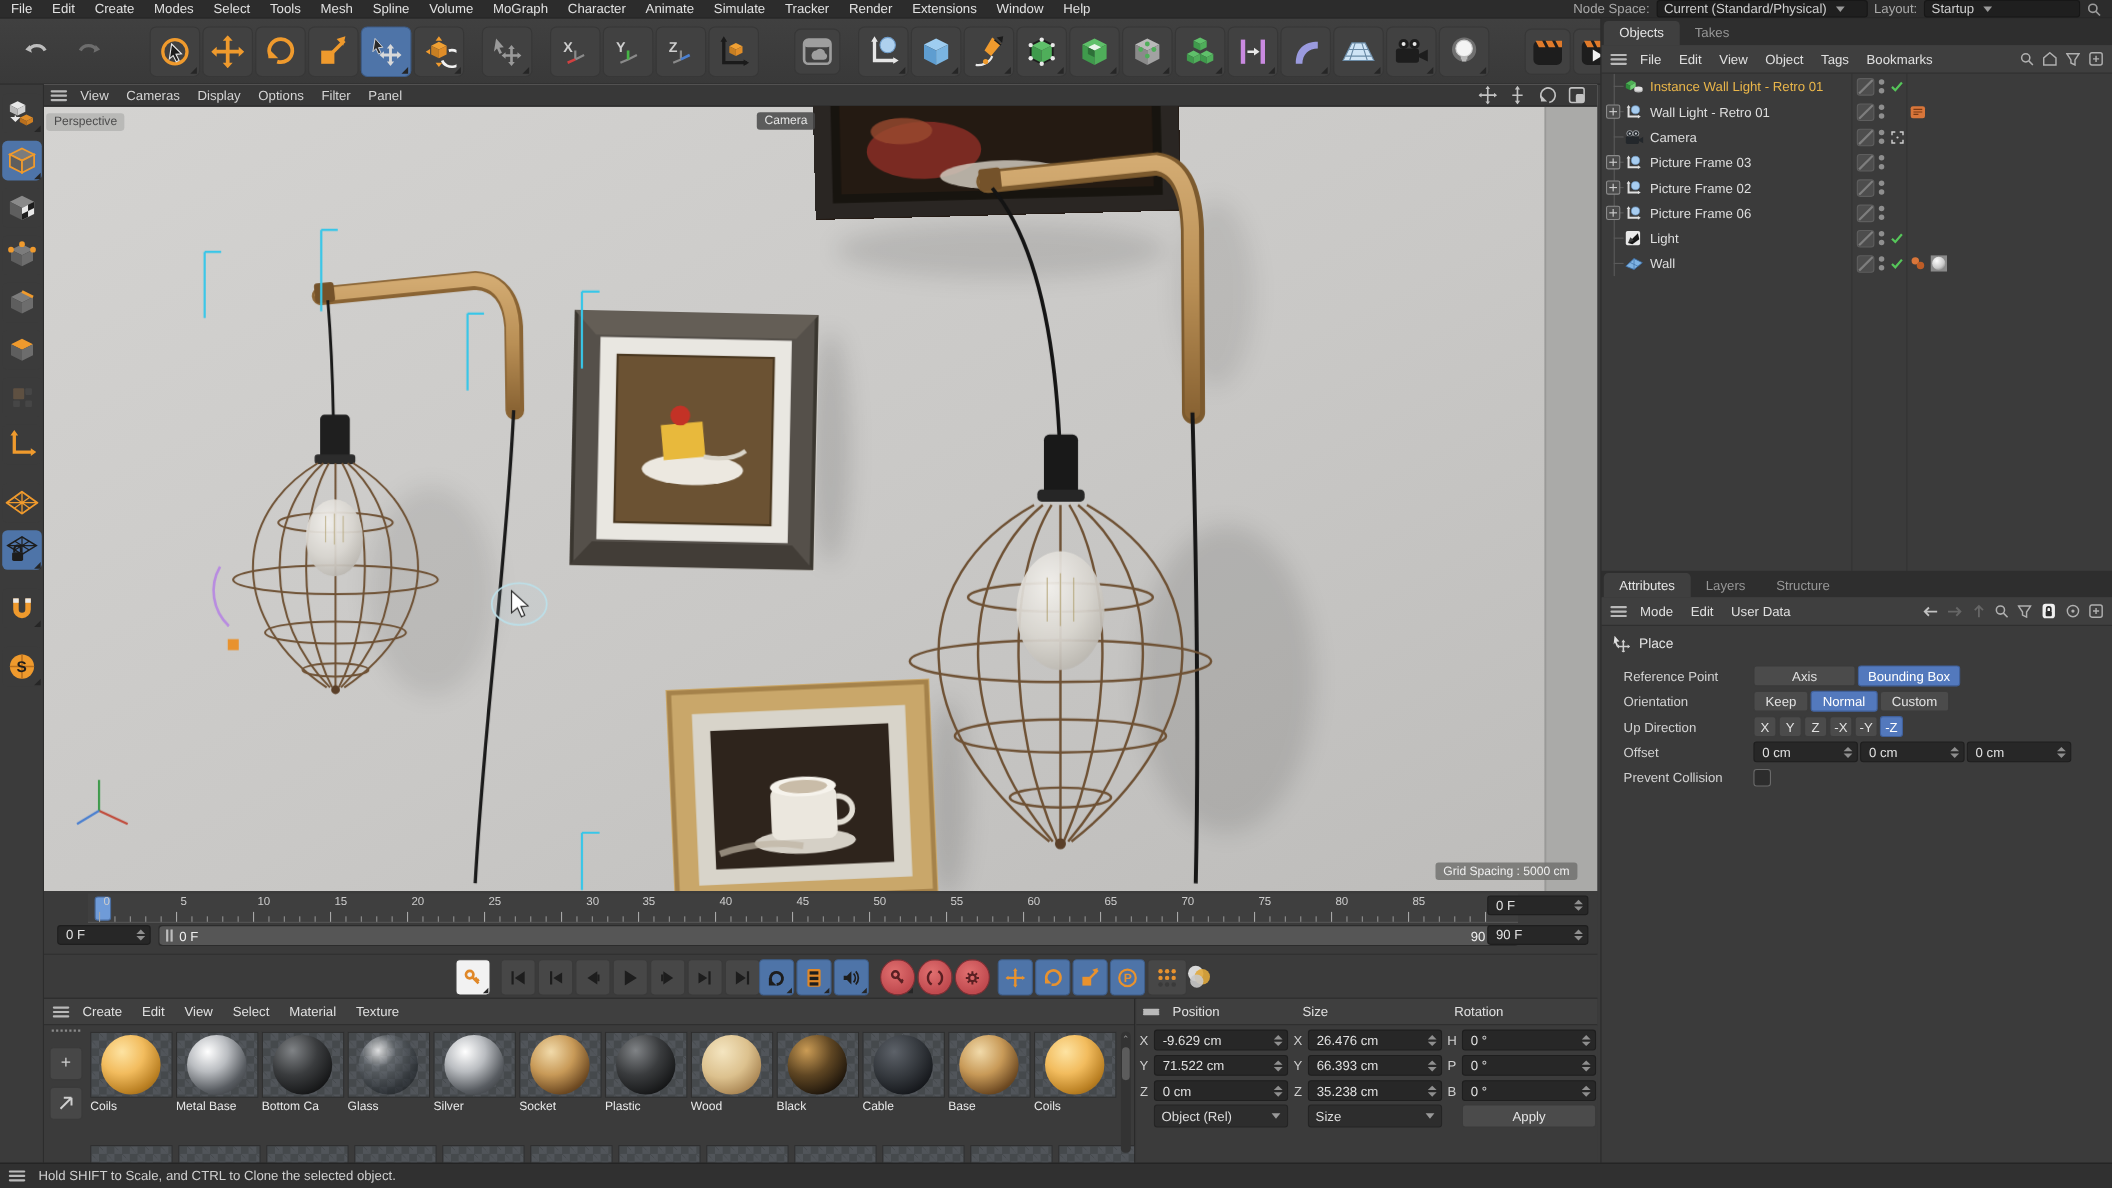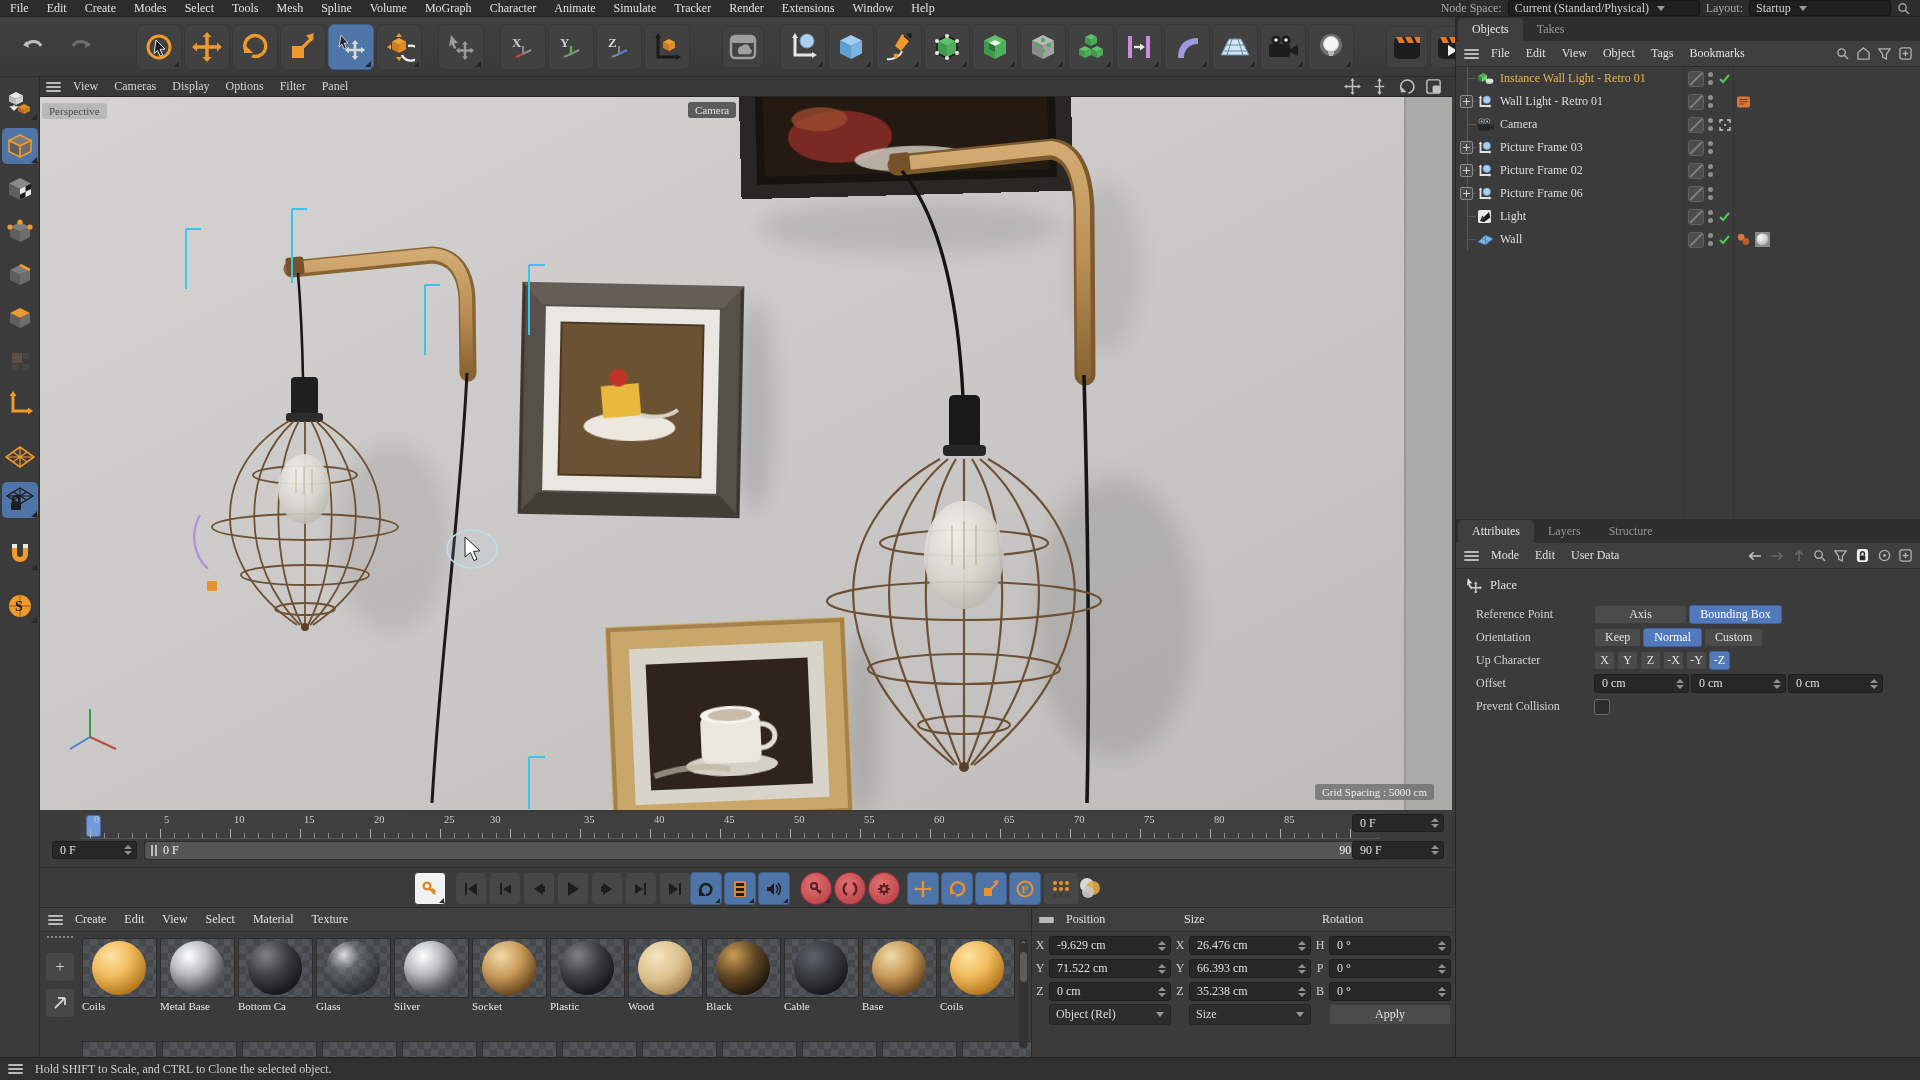--- a/index.html
+++ b/index.html
@@ -1,17 +1,17 @@
 <!DOCTYPE html>
 <html><head>
 <meta charset="utf-8">
 <style>
   html,body{margin:0;padding:0;background:#222;}
   #root{position:relative;width:1920px;height:1080px;background:#3b3b3b;overflow:hidden;
-        font-family:Liberation Serif, serif;font-size:12px;color:#d8d8d8;-webkit-font-smoothing:antialiased;}
+        font-family:Liberation Sans, sans-serif;font-size:12px;color:#d8d8d8;-webkit-font-smoothing:antialiased;}
   .abs{position:absolute;}
 
   
   .menubar{left:0;top:0;width:1920px;height:17px;background:#2c2c2c;border-bottom:1px solid #232323;
            display:flex;align-items:center;padding:0 10px;box-sizing:border-box;}
   .menubar .mi{margin-right:18px;color:#e2e2e2;font-size:12px;cursor:default;}
   .menubar-right{margin-left:auto;display:flex;align-items:center;gap:6px;}
   .dim-label{color:#a9a9a9;}
   .dropdown{background:#1f1f1f;border:1px solid #171717;border-radius:3px;height:14px;display:flex;align-items:center;
             padding:0 6px;color:#cfcfcf;gap:8px;}
@@ -784,21 +784,21 @@
         <div class="tick" style="left: 318px;"></div>
         <div class="tick" style="left: 332px;"></div>
         <div class="tick" style="left: 346px;"></div>
         <div class="tick big" style="left: 360px;"></div>
         <div class="tlabel" style="left: 364px;">25</div>
         <div class="tick" style="left: 374px;"></div>
         <div class="tick" style="left: 388px;"></div>
         <div class="tick" style="left: 402px;"></div>
         <div class="tick" style="left: 416px;"></div>
         <div class="tick big" style="left: 430px;"></div>
-        <div class="tlabel" style="left: 410px;">30</div>
+        <div class="tlabel" style="left: 453px;">30</div>
         <div class="tick" style="left: 444px;"></div>
         <div class="tick" style="left: 458px;"></div>
         <div class="tick" style="left: 472px;"></div>
         <div class="tick" style="left: 486px;"></div>
         <div class="tick big" style="left: 500px;"></div>
         <div class="tlabel" style="left: 504px;">35</div>
         <div class="tick" style="left: 514px;"></div>
         <div class="tick" style="left: 528px;"></div>
         <div class="tick" style="left: 542px;"></div>
         <div class="tick" style="left: 556px;"></div>
@@ -1595,21 +1595,21 @@
       </div>
       <div class="arow">
         <span class="alabel">Orientation</span>
         <div class="actrl">
             <div class="segbtn">Keep</div>
             <div class="segbtn sel">Normal</div>
             <div class="segbtn">Custom</div>
           </div>
       </div>
       <div class="arow">
-        <span class="alabel">Up Character</span>
+        <span class="alabel">Up Direction</span>
         <div class="actrl seg-updir">
             <div class="segbtn">X</div>
             <div class="segbtn">Y</div>
             <div class="segbtn">Z</div>
             <div class="segbtn">-X</div>
             <div class="segbtn">-Y</div>
             <div class="segbtn sel">-Z</div>
           </div>
       </div>
       <div class="arow">

